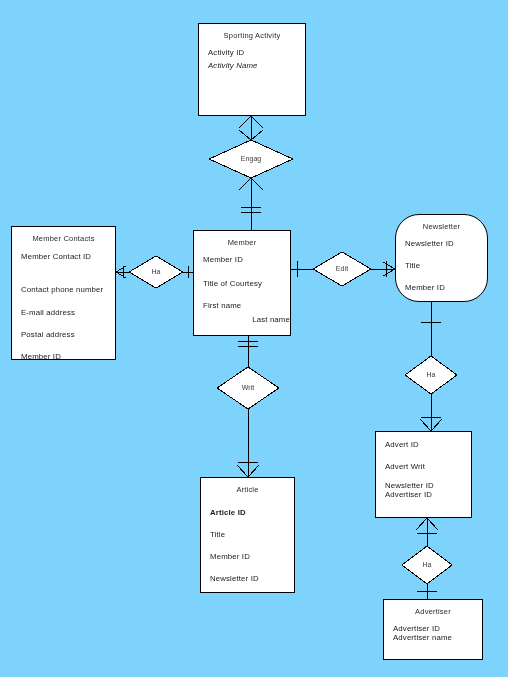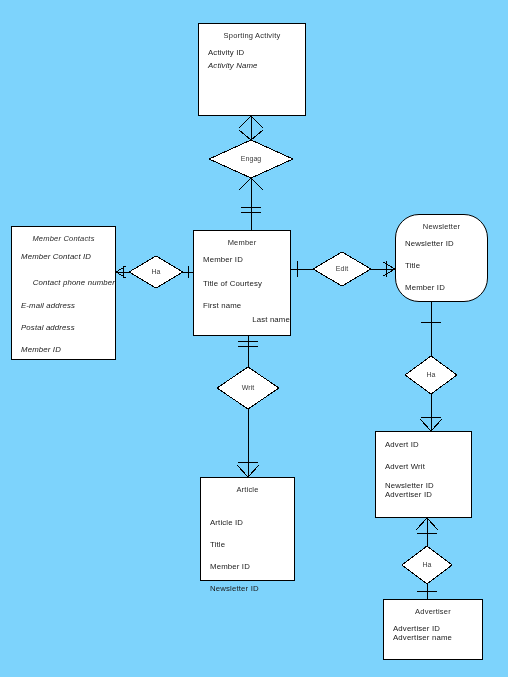--- a/index.html
+++ b/index.html
@@ -163,25 +163,25 @@
   </svg>
 
   <div class="entity" style="left:198px; top:23px; width:108px; height:93px;">
     <div class="entity-title">Sporting Activity</div>
     <ul class="attr-list">
       <li class="attr" style="margin-top:8px;">Activity ID</li>
       <li class="attr" style="margin-top:4px;font-style:italic;">Activity Name</li>
     </ul>
   </div>
 
-  <div class="entity" style="left:11px; top:226px; width:105px; height:134px;font-style:italic;">
+  <div class="entity" style="left:11px; top:226px; width:105px; height:134px;">
     <div class="entity-title">Member Contacts</div>
     <ul class="attr-list">
       <li class="attr" style="margin-top:9px;">Member Contact ID</li>
-      <li class="attr" style="margin-top:17px;text-align:right;">Contact phone number</li>
+      <li class="attr" style="margin-top:24px;">Contact phone number</li>
       <li class="attr" style="margin-top:14px;">E-mail address</li>
       <li class="attr" style="margin-top:13px;">Postal address</li>
       <li class="attr" style="margin-top:13px;">Member ID</li>
     </ul>
   </div>
 
   <div class="entity" style="left:193px; top:230px; width:98px; height:106px;">
     <div class="entity-title">Member</div>
     <ul class="attr-list">
       <li class="attr" style="margin-top:8px;">Member ID</li>
@@ -193,24 +193,24 @@
 
   <div class="entity" style="left:395px; top:214px; width:93px; height:88px;border-radius:24px;">
     <div class="entity-title">Newsletter</div>
     <ul class="attr-list">
       <li class="attr" style="margin-top:8px;">Newsletter ID</li>
       <li class="attr" style="margin-top:13px;">Title</li>
       <li class="attr" style="margin-top:13px;">Member ID</li>
     </ul>
   </div>
 
-  <div class="entity" style="left:200px; top:477px; width:95px; height:104px;">
+  <div class="entity" style="left:200px; top:477px; width:95px; height:116px;">
     <div class="entity-title">Article</div>
     <ul class="attr-list">
-      <li class="attr" style="margin-top:24px;">Article ID</li>
+      <li class="attr" style="margin-top:14px;font-weight:bold;">Article ID</li>
       <li class="attr" style="margin-top:13px;">Title</li>
       <li class="attr" style="margin-top:13px;">Member ID</li>
       <li class="attr" style="margin-top:13px;">Newsletter ID</li>
     </ul>
   </div>
 
   <div class="entity" style="left:375px; top:431px; width:97px; height:87px;">
     <ul class="attr-list">
       <li class="attr" style="margin-top:8px;">Advert ID</li>
       <li class="attr" style="margin-top:13px;">Advert Writ</li>

